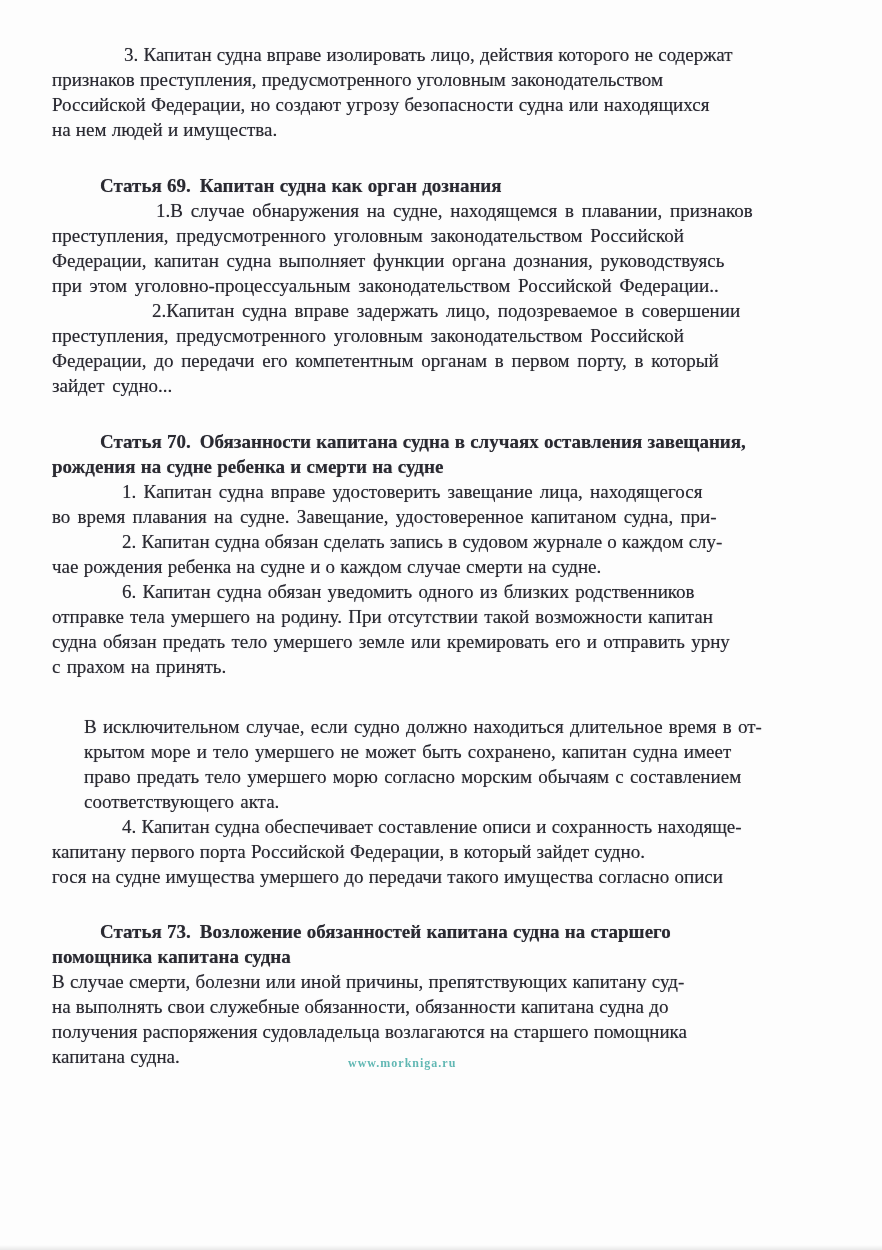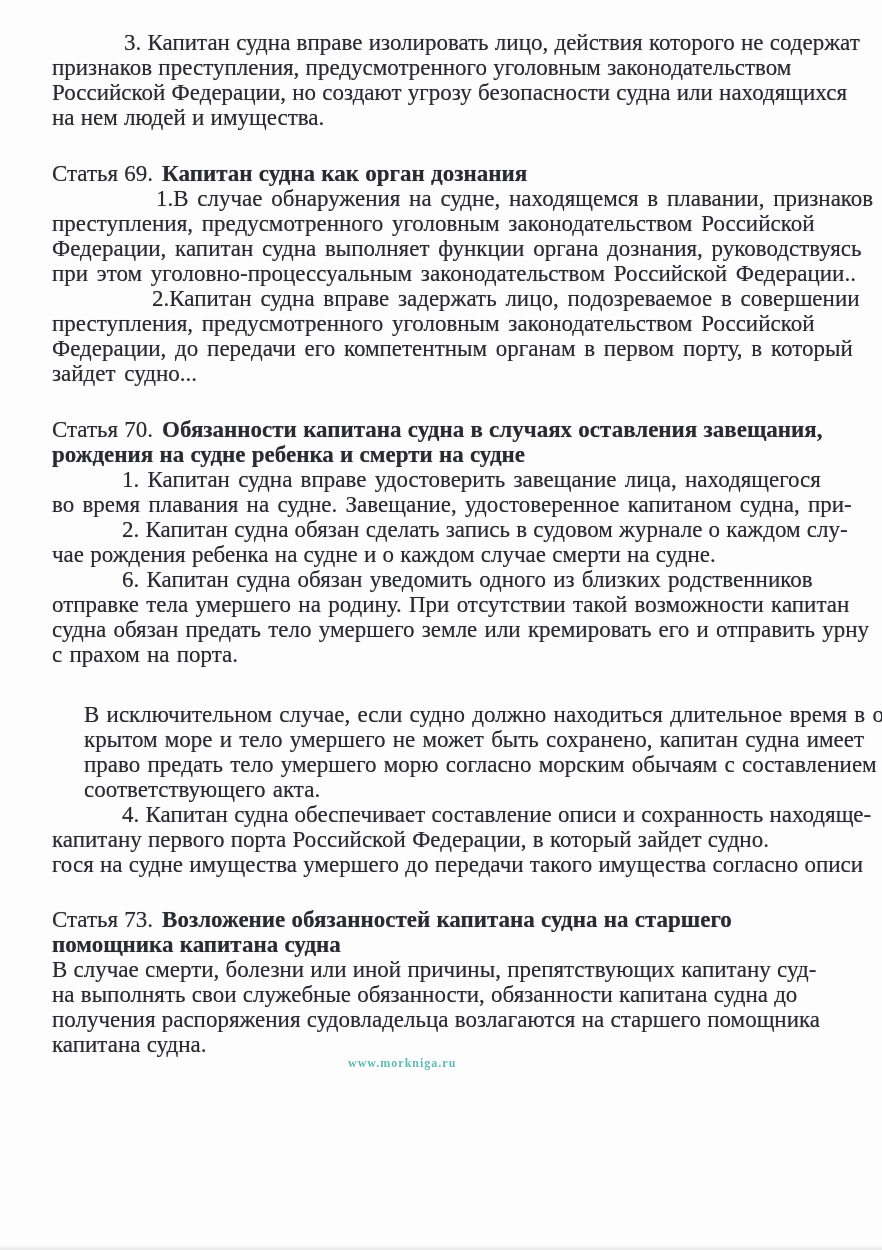--- a/index.html
+++ b/index.html
@@ -20,33 +20,33 @@
     content: "";
     position: absolute;
     left: 0; right: 0; bottom: 0;
     height: 5px;
     background: linear-gradient(#fdfdfd, #e9e9e9);
     pointer-events: none;
   }
   .doc {
     position: absolute;
     left: 52px;
-    top: 30px;
+    top: 42px;
     width: 780px;
     color: #2a2a31;
-    font-size: 23px;
+    font-size: 19px;
     line-height: 25px;
     filter: blur(0.4px);
     text-shadow: 0 0 0.7px rgba(42, 42, 58, 0.55);
   }
   .block { margin: 0; }
   .line { white-space: nowrap; word-spacing: 0.5px; }
 
   .heading { font-weight: bold; }
-  .heading .num { font-weight: normal; margin-right: 9px; }
+  .heading .num { font-weight: bold; margin-right: 9px; margin-left: 48px; }
   .b1, .b4 { margin-top: 31px; }   
   .b8  { margin-top: 35px; margin-left: 32px; }        
   .b10 { margin-top: 30px; }        
 
   
   .b0 .first { padding-left: 72px; }
   .b2 .first { padding-left: 104px; }
   .b3 .first { padding-left: 100px; }
   .b5 .first, .b6 .first, .b7 .first, .b9 .first { padding-left: 70px; }
 
@@ -104,21 +104,21 @@
         <div class="line">во время плавания на судне. Завещание, удостоверенное капитаном судна, при-</div>
       </div>
       <div class="block b6 para">
         <div class="line first">2. Капитан судна обязан сделать запись в судовом журнале о каждом слу-</div>
         <div class="line">чае рождения ребенка на судне и о каждом случае смерти на судне.</div>
       </div>
       <div class="block b7 para">
         <div class="line first">6. Капитан судна обязан уведомить одного из близких родственников</div>
         <div class="line">отправке тела умершего на родину. При отсутствии такой возможности капитан</div>
         <div class="line">судна обязан предать тело умершего земле или кремировать его и отправить урну</div>
-        <div class="line">с прахом на порта.</div>
+        <div class="line">с прахом на принять.</div>
       </div>
       <div class="block b8 para">
         <div class="line first">В исключительном случае, если судно должно находиться длительное время в от-</div>
         <div class="line">крытом море и тело умершего не может быть сохранено, капитан судна имеет</div>
         <div class="line">право предать тело умершего морю согласно морским обычаям с составлением</div>
         <div class="line">соответствующего акта.</div>
       </div>
       <div class="block b9 para">
         <div class="line first">4. Капитан судна обеспечивает составление описи и сохранность находяще-</div>
         <div class="line">капитану первого порта Российской Федерации, в который зайдет судно.</div>

